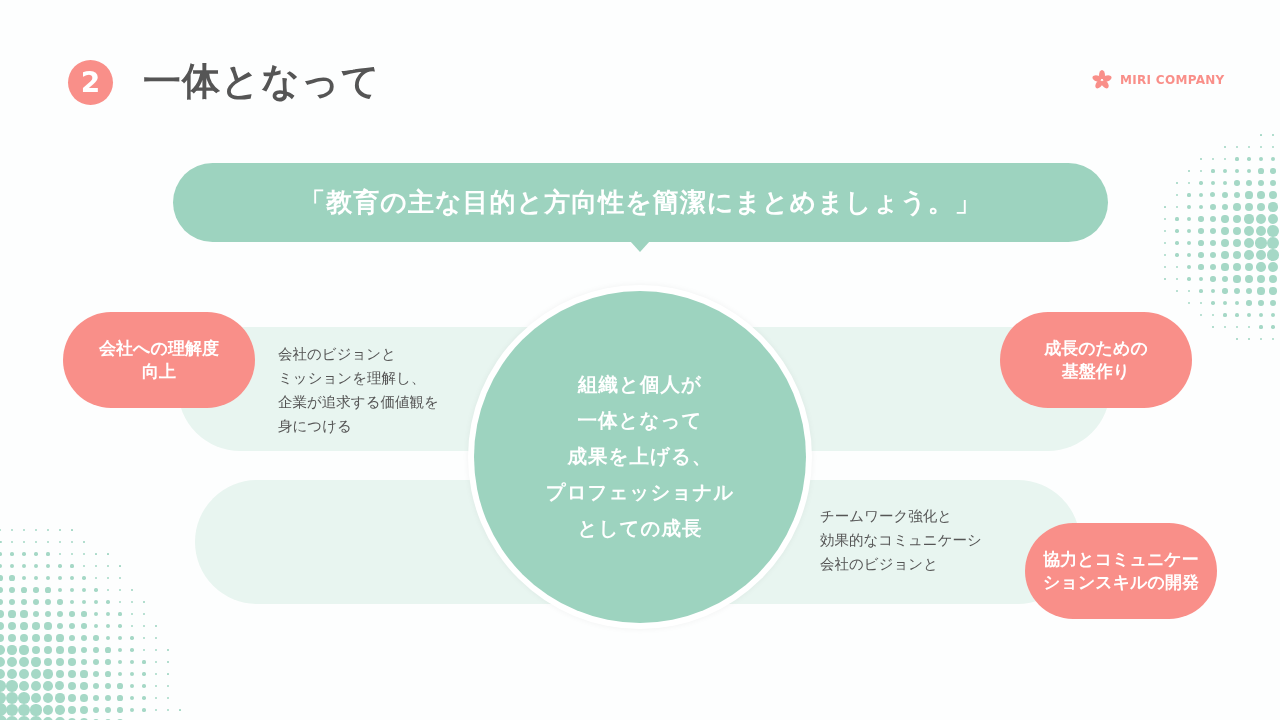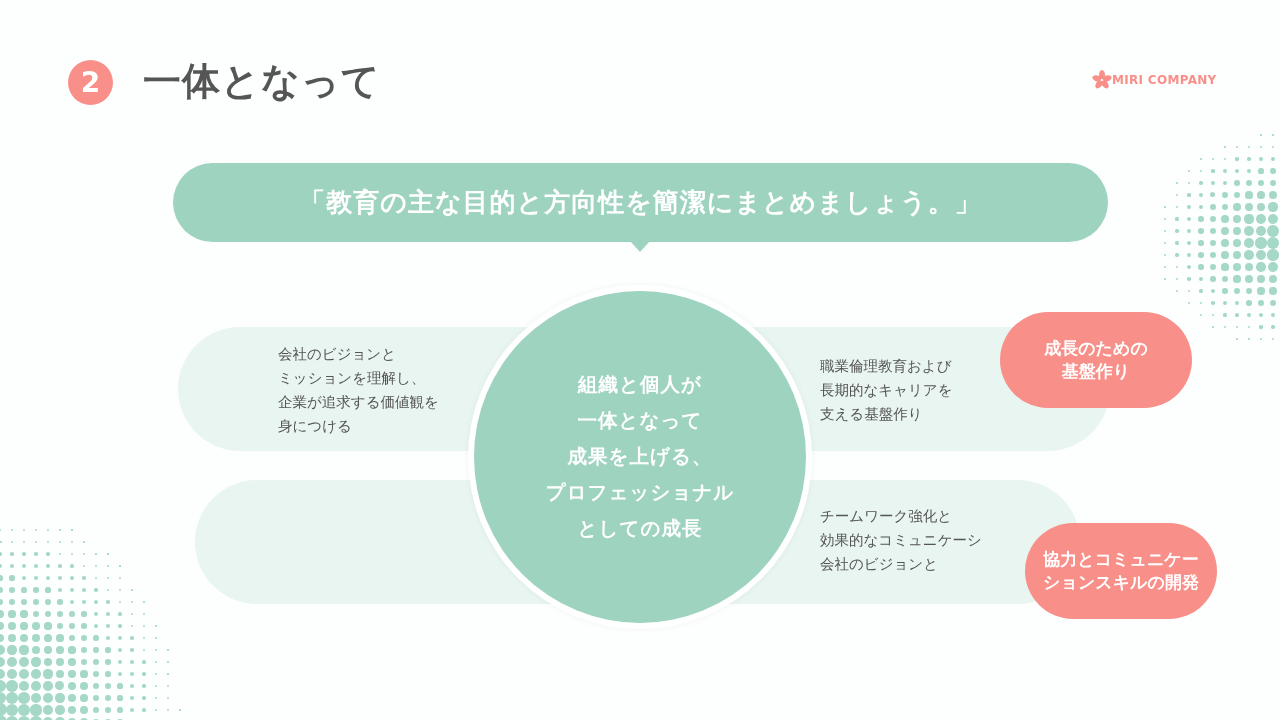--- a/index.html
+++ b/index.html
@@ -13,21 +13,21 @@
   
   .num-badge {
     position: absolute; left: 68px; top: 60px; width: 45px; height: 45px;
     border-radius: 50%; background: #f98f89; color: #fff;
     font-weight: bold; font-size: 28px; line-height: 45px; text-align: center;
   }
   .page-title {
     position: absolute; left: 143px; top: 56px; font-size: 38px;
     font-weight: bold; color: #555555; letter-spacing: 1px;
   }
-  .brand { position: absolute; left: 1092px; top: 70px; display: flex; align-items: center; }
+  .brand { position: absolute; left: 1092px; top: 70px; display: flex; align-items: center; gap: 8px; }
   .brand-icon { width: 20px; height: 20px; position: relative; }
   .brand-icon span {
     position: absolute; left: 7px; top: 0; width: 6px; height: 9px;
     background: #f98f89; border-radius: 50% 50% 50% 50% / 60% 60% 40% 40%;
     transform-origin: 3px 10px;
   }
   .brand-text { color: #f98f89; font-size: 12px; font-weight: bold; letter-spacing: 0.3px; }
 
   
   .dots { position: absolute; }
@@ -472,27 +472,26 @@
 
   <div class="band tl"></div>
   <div class="band bl"></div>
   <div class="band tr"></div>
   <div class="band br"></div>
 
   <div class="desc" style="left:278px; top:342px;">会社のビジョンと
 ミッションを理解し、
 企業が追求する価値観を
 身につける</div>
-  <div class="desc" style="left:820px; top:354px;">職業倫理教育および
-長期的なキャリアを
-支える基盤作り</div>
   <div class="desc" style="left:820px; top:504px;">チームワーク強化と
 効果的なコミュニケーシ
 会社のビジョンと</div>
 
+  <div class="pill" style="left:63px; top:312px;">会社への理解度
+向上</div>
   <div class="pill" style="left:1000px; top:312px;">成長のための
 基盤作り</div>
   <div class="pill" style="left:1025px; top:523px;">協力とコミュニケー
 ションスキルの開発</div>
 
   <div class="center-ring"></div>
   <div class="center-circle">
     <div class="center-text">組織と個人が
 一体となって
 成果を上げる、

